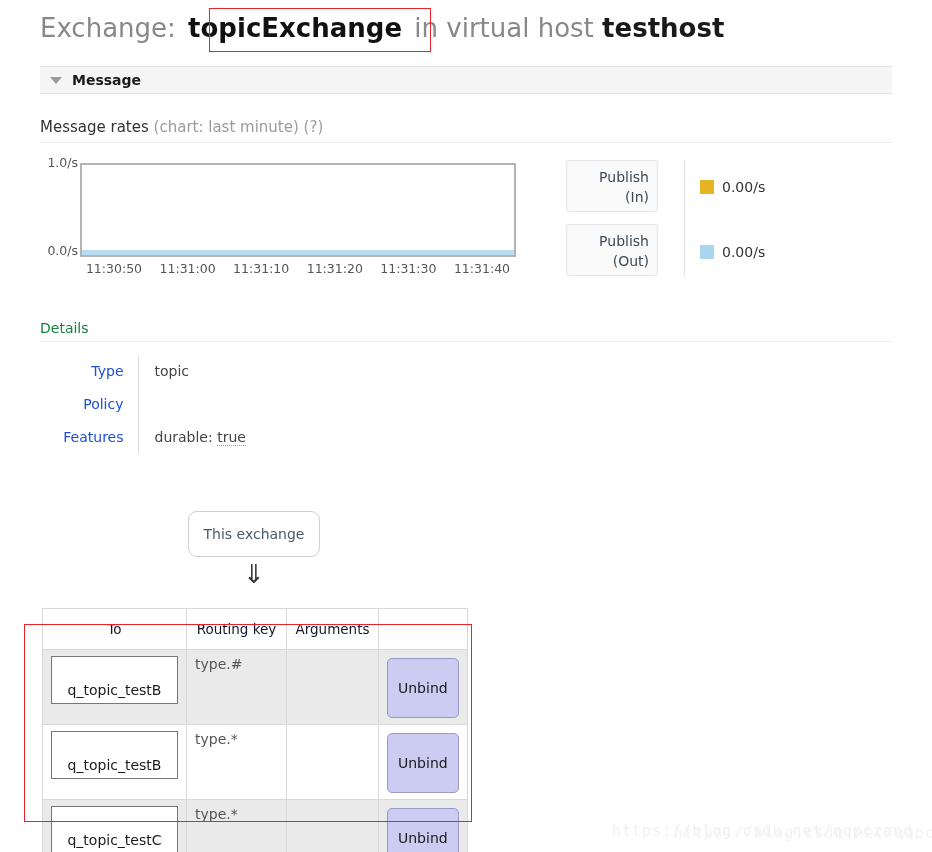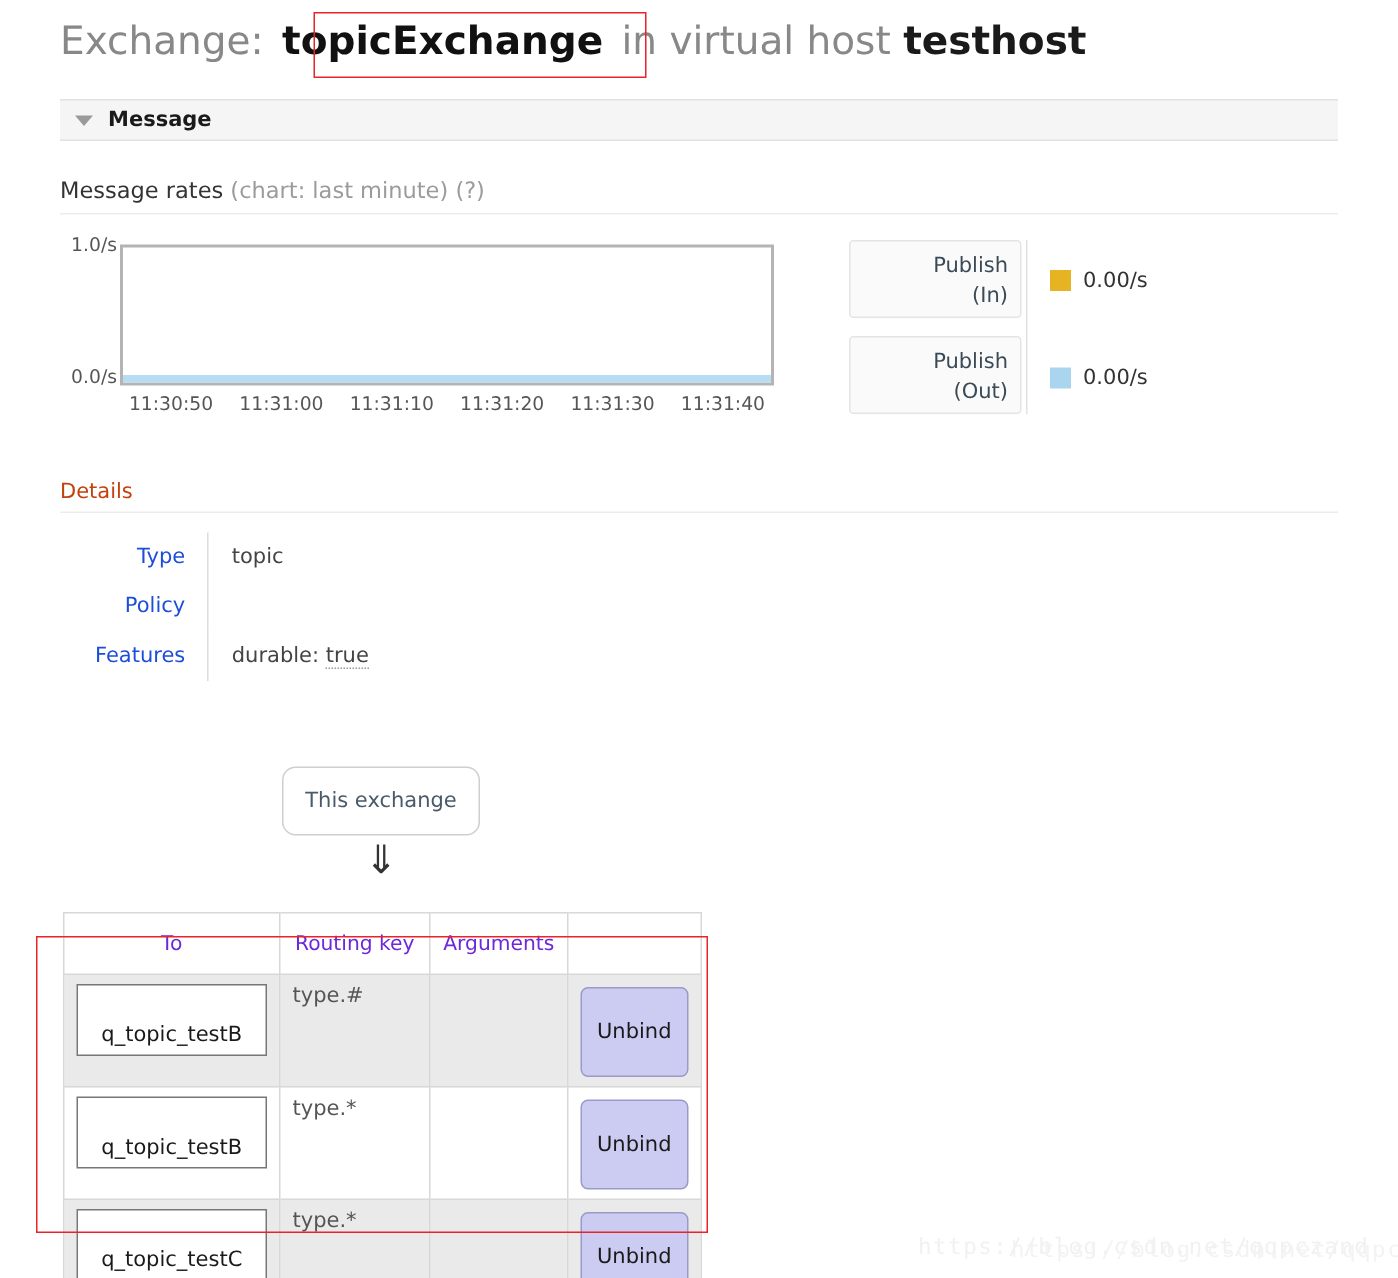--- a/index.html
+++ b/index.html
@@ -108,21 +108,21 @@
     justify-content: space-between;
     font-size: 12.5px;
     color: #555555;
   }
   .chart-xlabels span { width: 68px; text-align: center; }
 
   
   .legend-area { position: absolute; left: 566px; top: 160px; }
   .legend-btn {
     position: absolute;
-    width: 115px; height: 52px;
+    width: 92px; height: 52px;
     background: #fafafa;
     border: 1px solid #e4e4e4;
     border-radius: 3px;
     color: #3b4a57;
     font-size: 14px;
     line-height: 20px;
     text-align: right;
     padding: 6px 8px 0 0;
   }
   .legend-div {
@@ -143,21 +143,21 @@
     margin-right: 8px;
     display: inline-block;
   }
 
   
   .details-title {
     position: absolute;
     left: 40px; top: 320px;
     width: 852px;
     font-size: 14px;
-    color: #c2410c;
+    color: #15803d;
     padding-bottom: 5px;
     border-bottom: 1px solid #ececec;
   }
   .details-tbl {
     position: absolute;
     left: 40px; top: 355px;
     border-collapse: collapse;
   }
   .details-tbl td { padding: 0; vertical-align: top; }
   .det-label {
@@ -206,21 +206,21 @@
   
   .bind-tbl {
     position: absolute;
     left: 42px; top: 608px;
     border-collapse: collapse;
     table-layout: fixed;
   }
   .bind-tbl th {
     font-size: 13.5px;
     font-weight: normal;
-    color: #6d28d9;
+    color: #0f172a;
     height: 41px;
     background: #ffffff;
     border: 1px solid #d8d8d8;
     text-align: center;
     padding: 2px 6px;
   }
   .bind-tbl th.blank { border-left: 1px solid #d8d8d8; }
   .bind-tbl td {
     border: 1px solid #d8d8d8;
     padding: 6px 8px;

